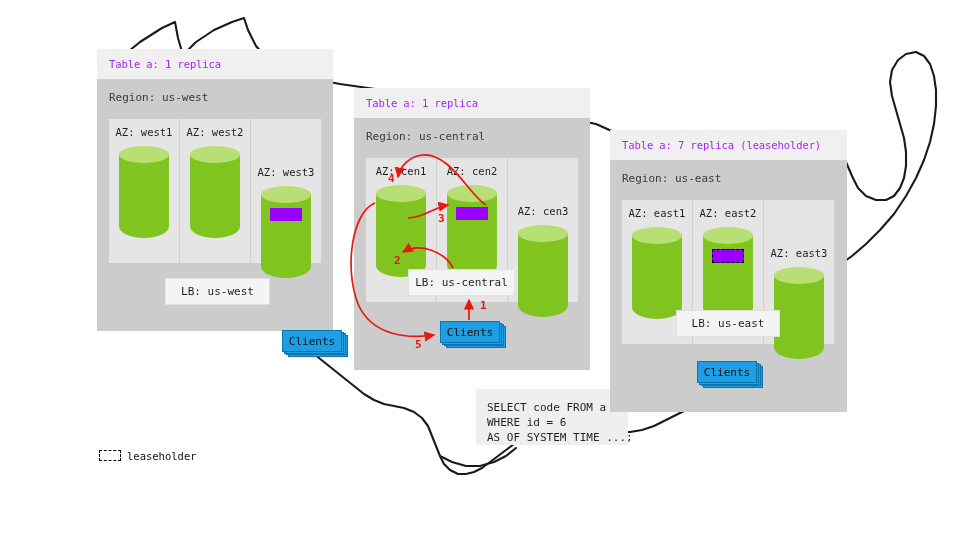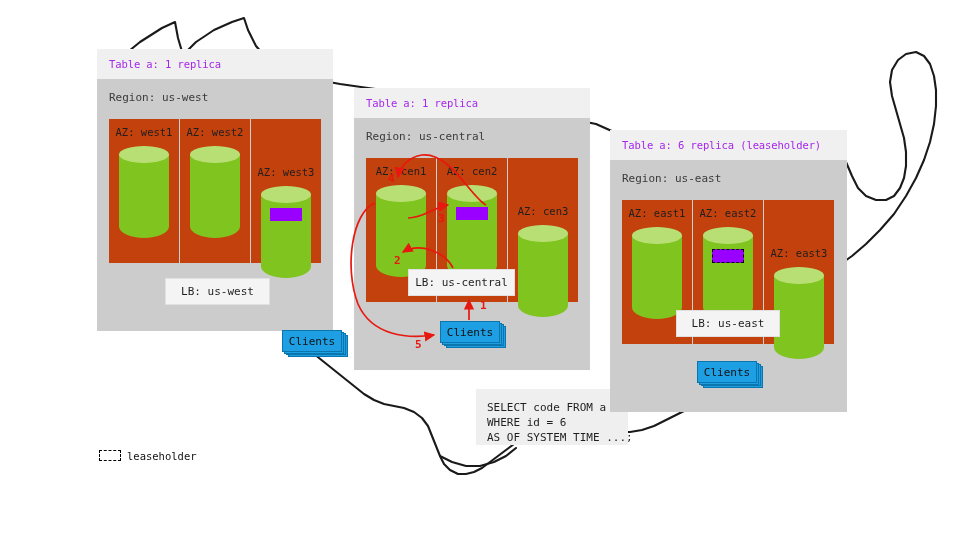--- a/index.html
+++ b/index.html
@@ -44,21 +44,21 @@
   .region-title {
     position: absolute;
     color: #3a3a3a;
     font-size: 11px;
     font-family: "DejaVu Sans Mono", "Liberation Mono", monospace;
   }
 
   
   .az-strip {
     position: absolute;
-    background: #c2410c;
+    background: #e5e5e5;
     display: flex;
     box-sizing: border-box;
   }
   .az-cell {
     position: relative;
     flex: 1 1 0;
     border-right: 1px solid #d0d0d0;
     display: flex;
     flex-direction: column;
     align-items: center;
@@ -305,21 +305,21 @@
   </div>
 
   <div class="sql-box" style="left:437px; top:389px; width:152px; height:56px;margin-left:39px;">
     <div class="sql-line">SELECT code FROM a</div>
     <div class="sql-line">WHERE id = 6</div>
     <div class="sql-line">AS OF SYSTEM TIME ...;</div>
   </div>
 
   <div class="region-panel" style="left:610px; top:130px; width:237px; height:282px;">
     <div class="panel-header" style="left:0; top:0; width:237px; height:30px; position:absolute;">
-      <span class="panel-header-text">Table a: 6 replica (leaseholder)</span>
+      <span class="panel-header-text">Table a: 7 replica (leaseholder)</span>
     </div>
     <div class="region-title" style="left:12px; top:42px;">Region: us-east</div>
 
     <div class="az-strip" style="left:12px; top:70px; width:212px; height:144px;">
       <div class="az-cell">
         <span class="az-label">AZ: east1</span>
         <div class="cyl" style="width:50px; height:92px;">
           <div class="cyl-body" style="top:8px; width:50px; height:84px;"></div>
           <div class="cyl-top" style="width:50px; height:17px;"></div>
         </div>

